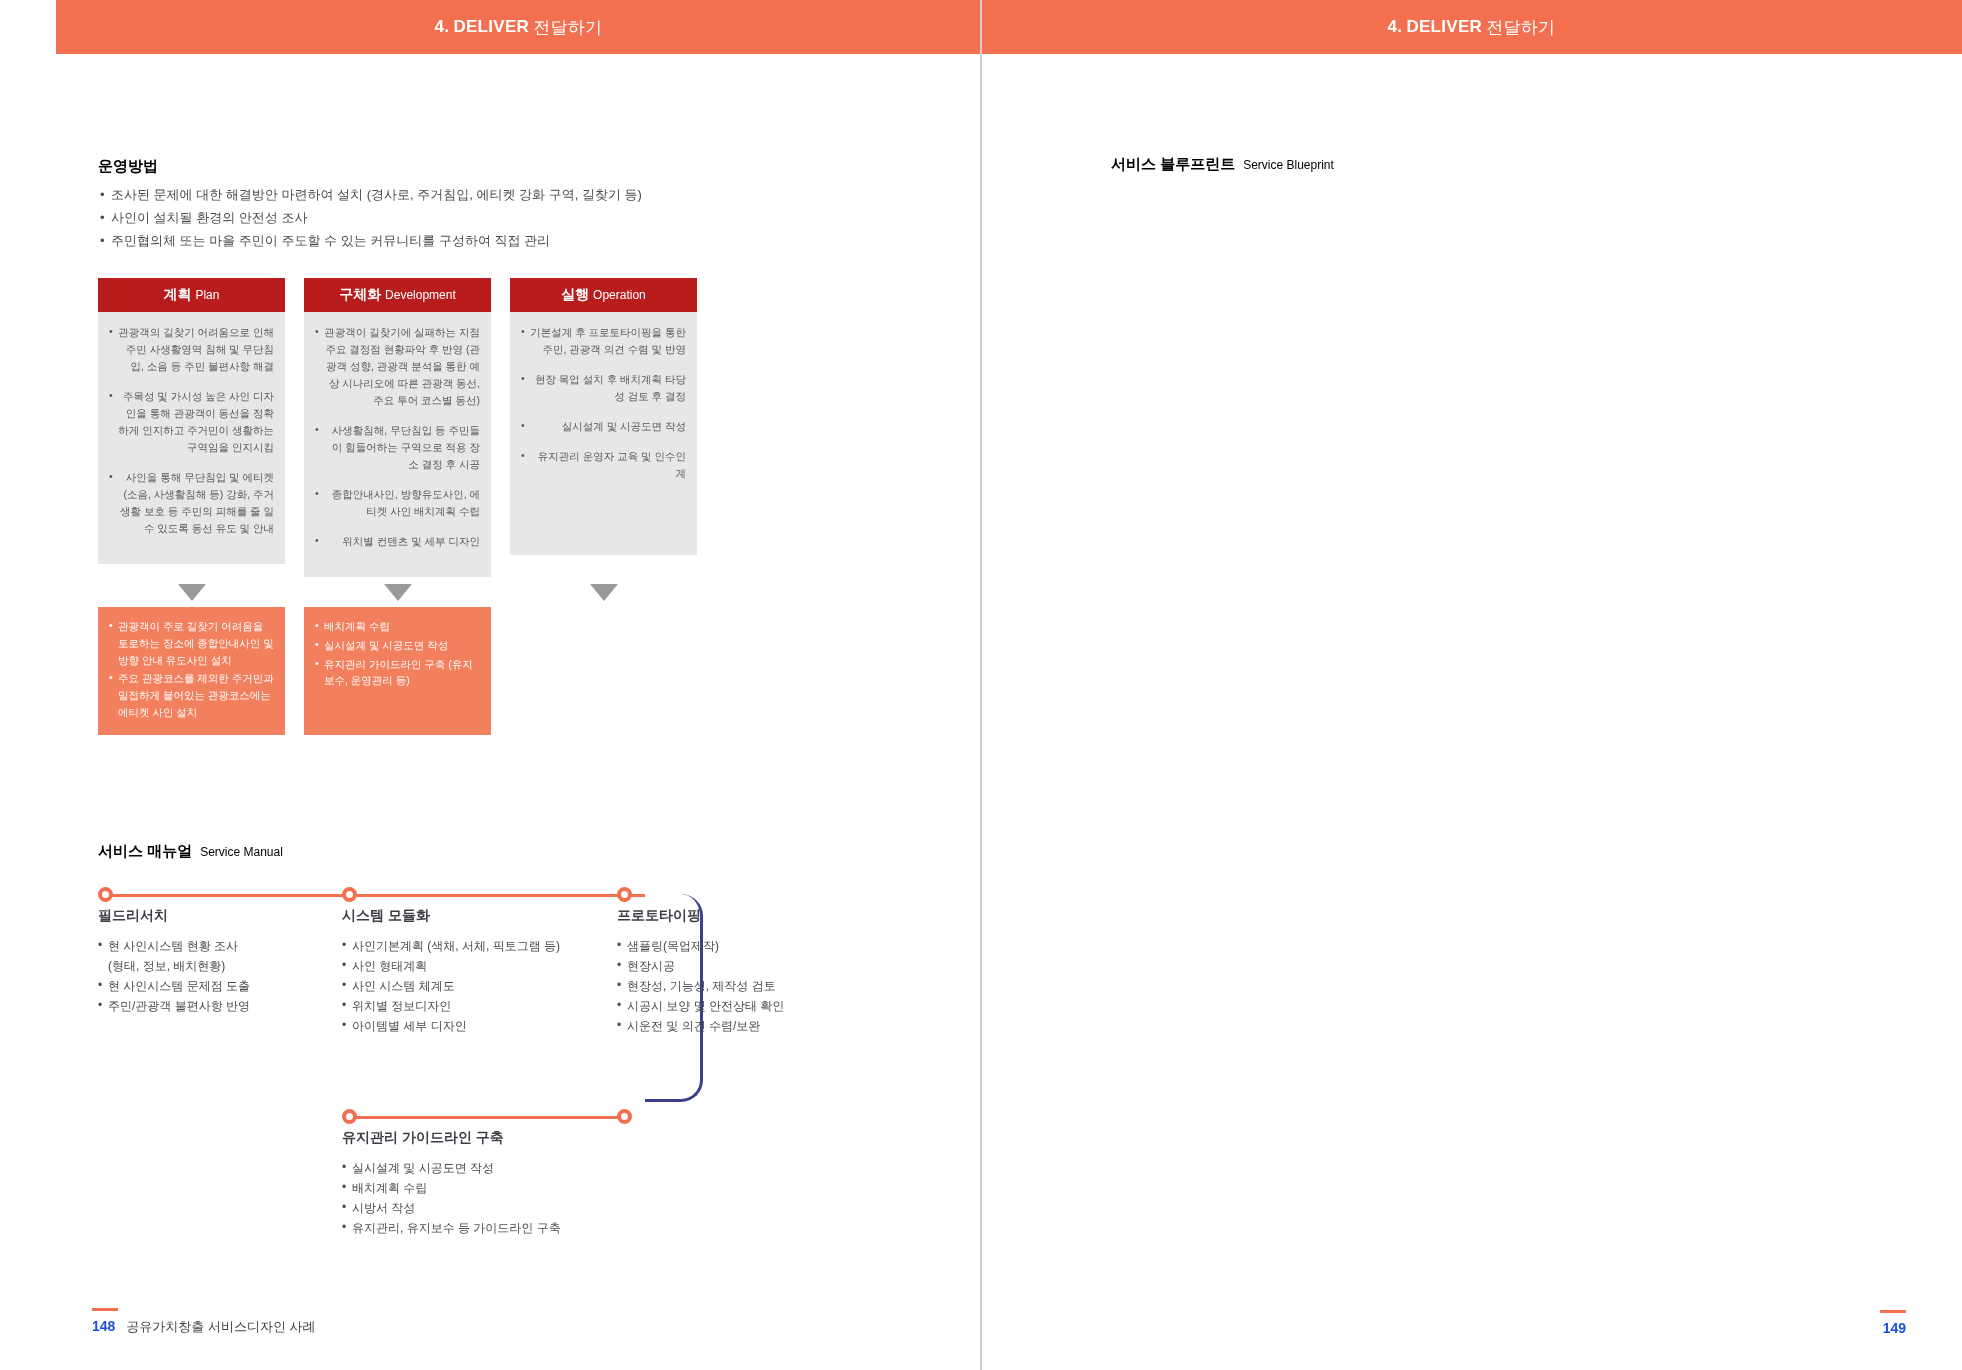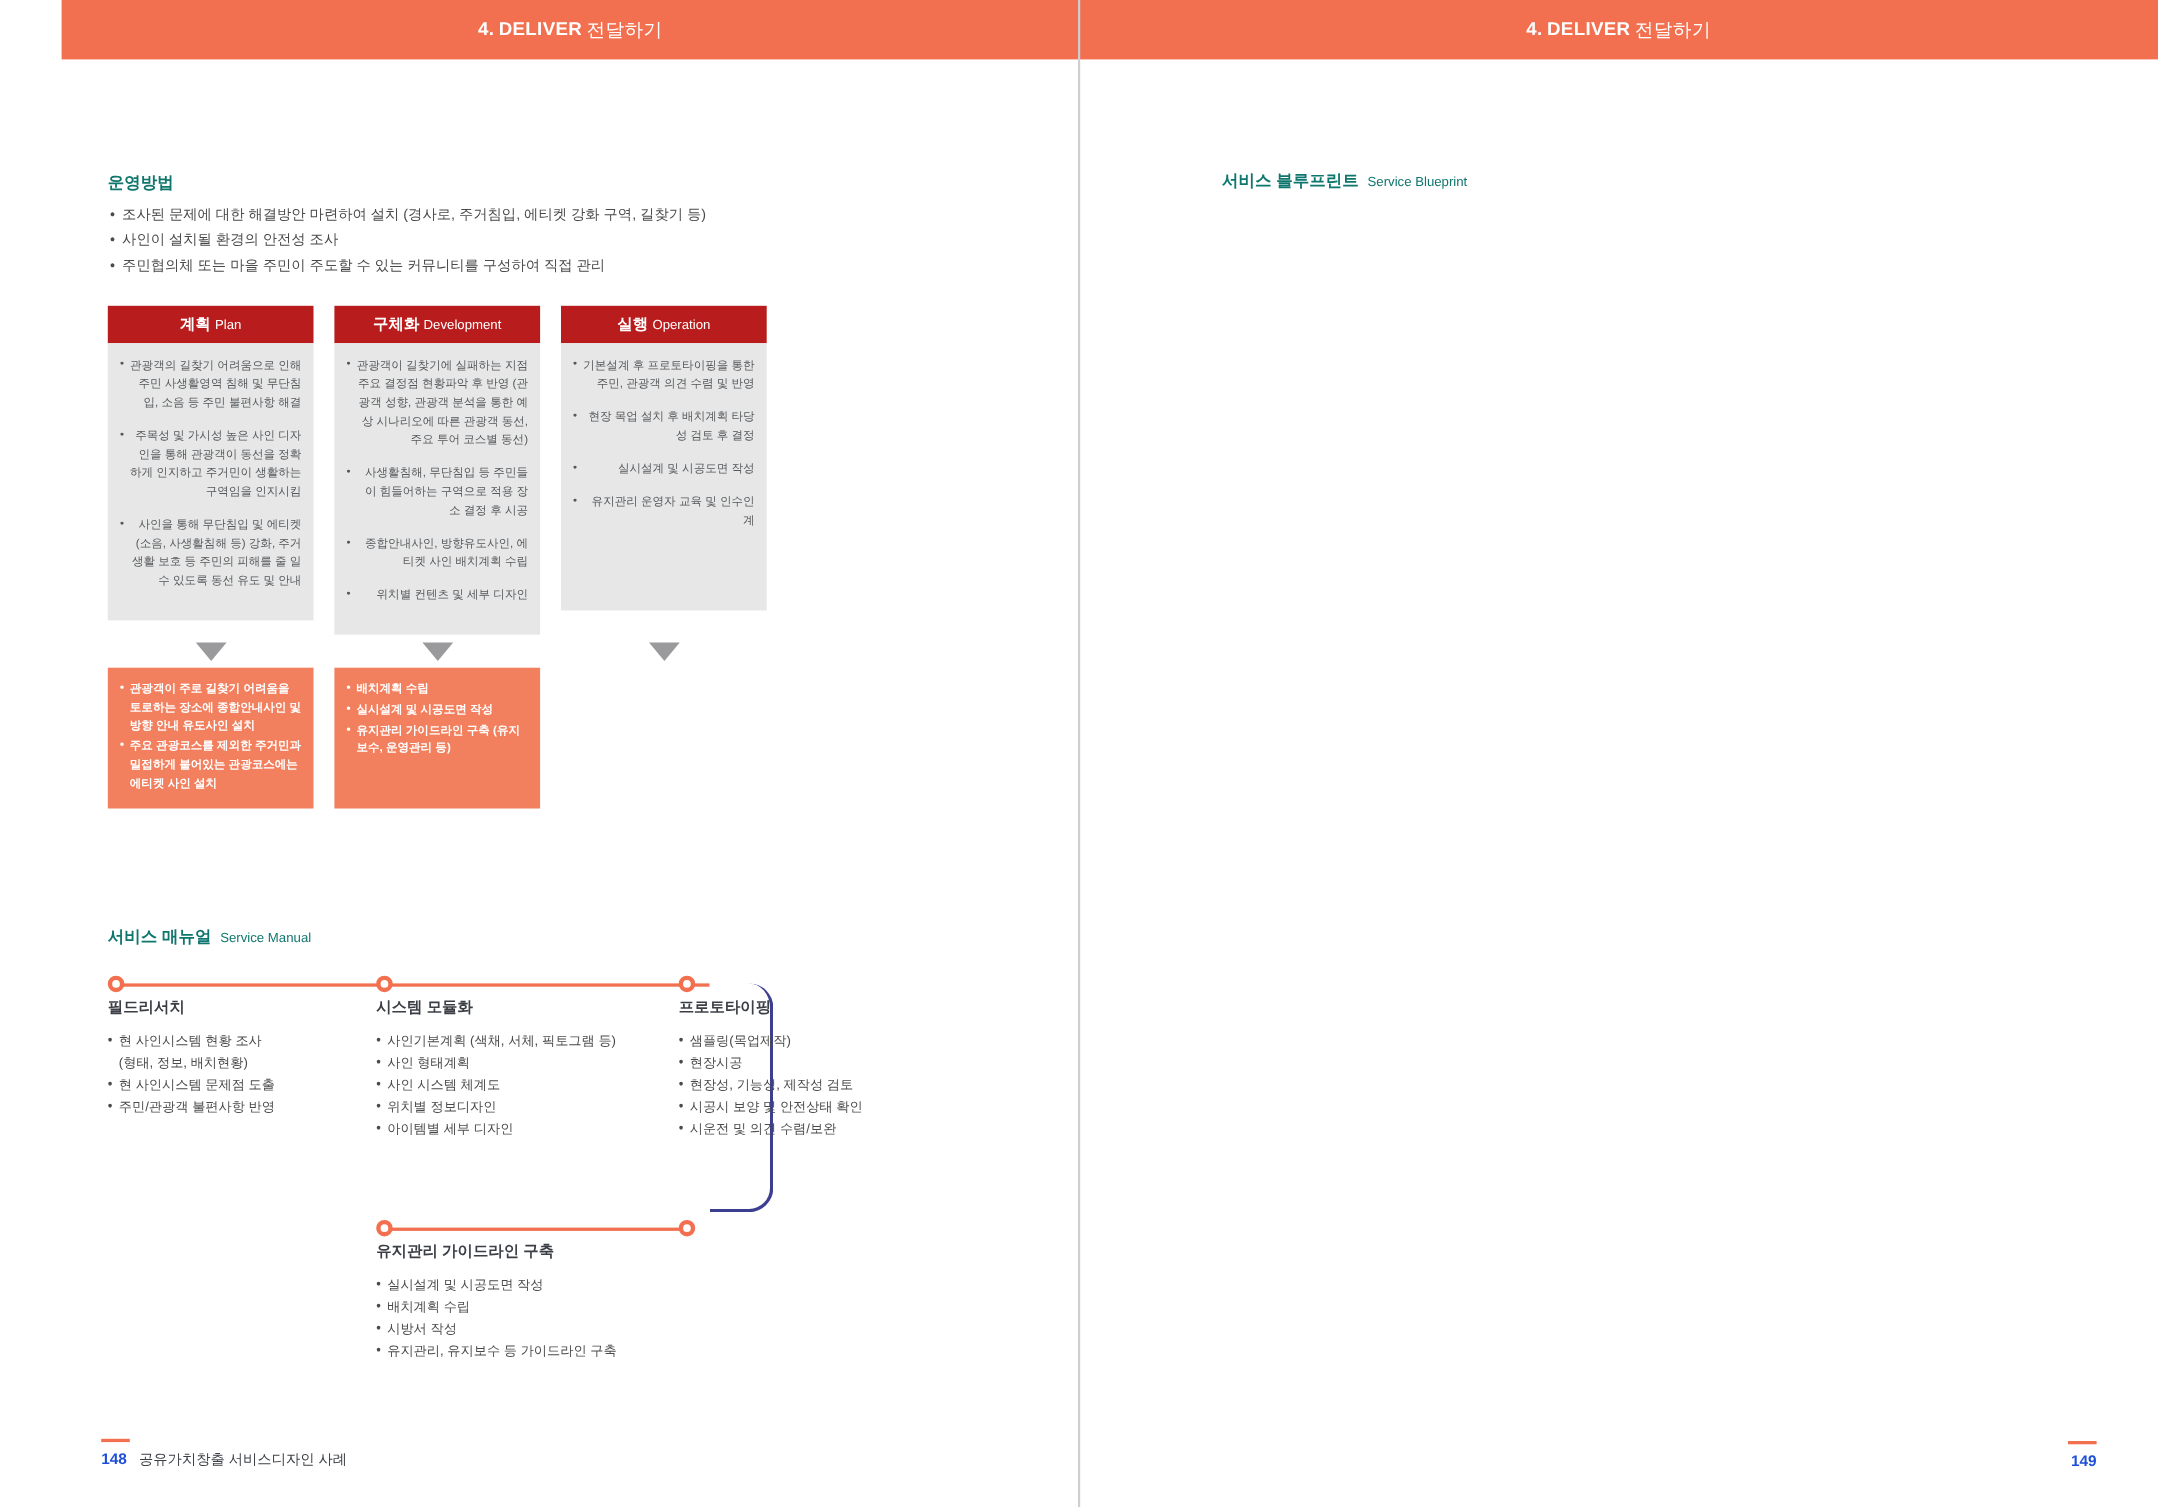--- a/index.html
+++ b/index.html
@@ -23,21 +23,21 @@
     height: 54px; background: #f2704f; color: #fff;
     display: flex; align-items: center; justify-content: center;
     font-size: 17px; letter-spacing: .3px;
   }
   .banner .num { font-weight: bold; }
   .banner .en  { font-weight: bold; margin: 17px 4px; }
   .banner .ko  { font-weight: normal; }
 
   
   .sec-head {
-    font-size: 15px; color: #0f766e; font-weight: bold;
+    font-size: 15px; color: #000000; font-weight: bold;
     display: flex; align-items: baseline; gap: 8px; text-align: center;
   }
   .sec-head .en { font-size: 12px; font-weight: normal; }
 
   
   ul.bullets { list-style: none; }
   ul.bullets li {
     font-size: 13px; color: #4a4a4a; line-height: 1.75;
     padding-left: 13px; position: relative;
   }
@@ -70,21 +70,21 @@
     width: 0; height: 0;
     border-left: 14px solid transparent;
     border-right: 14px solid transparent;
     border-top: 17px solid #9a9a9d;
   }
   .out-cells { display: flex; gap: 19px; margin-top: 6px; }
   .out-box {
     width: 187px; background: #f2805f; color: #fff;
     padding: 11px 11px 12px; min-height: 99px;
   }
-  .out-box ul { list-style: none; font-weight: bold; }
+  .out-box ul { list-style: none; }
   .out-box li {
     font-size: 10.5px; line-height: 1.6; padding-left: 9px;
     position: relative; margin-bottom: 2px;
   }
   .out-box li::before { content: "•"; position: absolute; left: 0; top: -1px; }
 
   
   .timeline { position: relative; }
   .tl-line {
     position: absolute; left: 7px; top: 7px; height: 3px;

